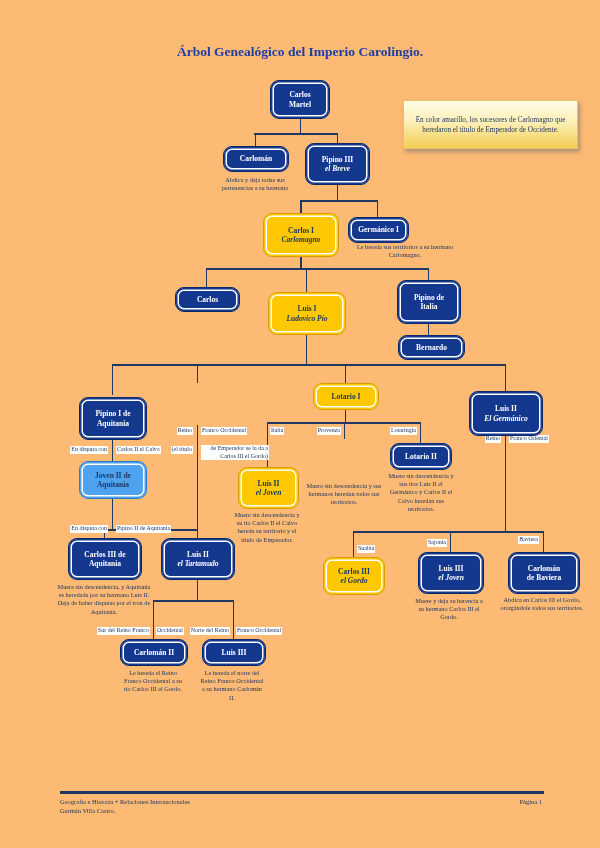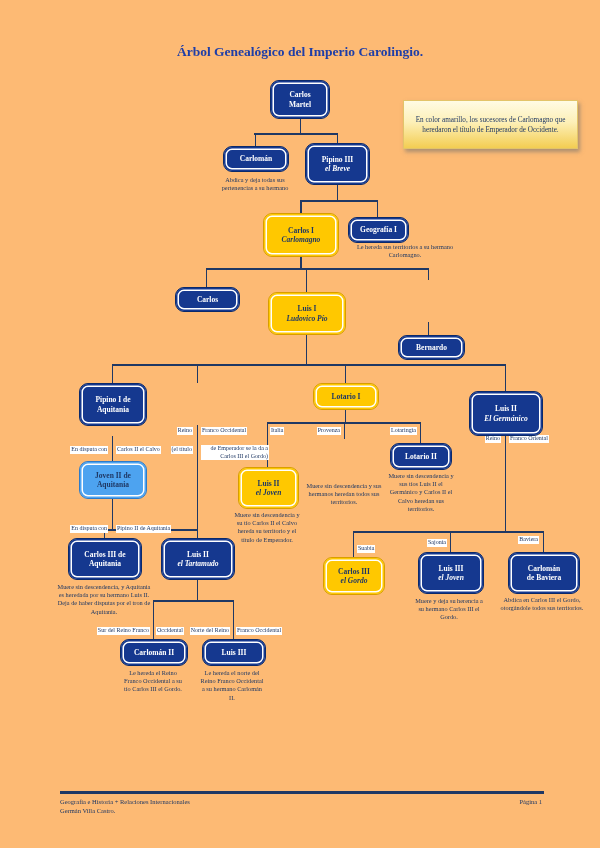--- a/index.html
+++ b/index.html
@@ -109,33 +109,37 @@
   </div>
   <div class="node yellow" style="left:263px;top:213px;width:74px;height:42px">
     <span class="nl">Carlos I</span>
     <span class="nl ep">Carlomagno</span>
   </div>
   <div class="node blue" style="left:305px;top:143px;width:63px;height:40px">
     <span class="nl">Pipino III</span>
     <span class="nl ep">el Breve</span>
   </div>
   <div class="node blue" style="left:348px;top:217px;width:59px;height:24px">
-    <span class="nl">Geografía I</span>
+    <span class="nl">Germánico I</span>
   </div>
   <div class="node blue" style="left:175px;top:287px;width:63px;height:23px">
     <span class="nl">Carlos</span>
   </div>
   <div class="node yellow" style="left:268px;top:292px;width:76px;height:41px">
     <span class="nl">Luis I</span>
     <span class="nl ep">Ludovico Pío</span>
   </div>
+  <div class="node blue" style="left:397px;top:280px;width:62px;height:42px">
+    <span class="nl">Pipino de</span>
+    <span class="nl">Italia</span>
+  </div>
   <div class="node blue" style="left:398px;top:335px;width:65px;height:23px">
     <span class="nl">Bernardo</span>
   </div>
-  <div class="node blue" style="left:79px;top:383px;width:66px;height:41px">
+  <div class="node blue" style="left:79px;top:397px;width:66px;height:41px">
     <span class="nl">Pipino I de</span>
     <span class="nl">Aquitania</span>
   </div>
   <div class="node yellow" style="left:313px;top:383px;width:64px;height:25px">
     <span class="nl">Lotario I</span>
   </div>
   <div class="node blue" style="left:469px;top:391px;width:72px;height:43px">
     <span class="nl">Luis II</span>
     <span class="nl ep">El Germánico</span>
   </div>

